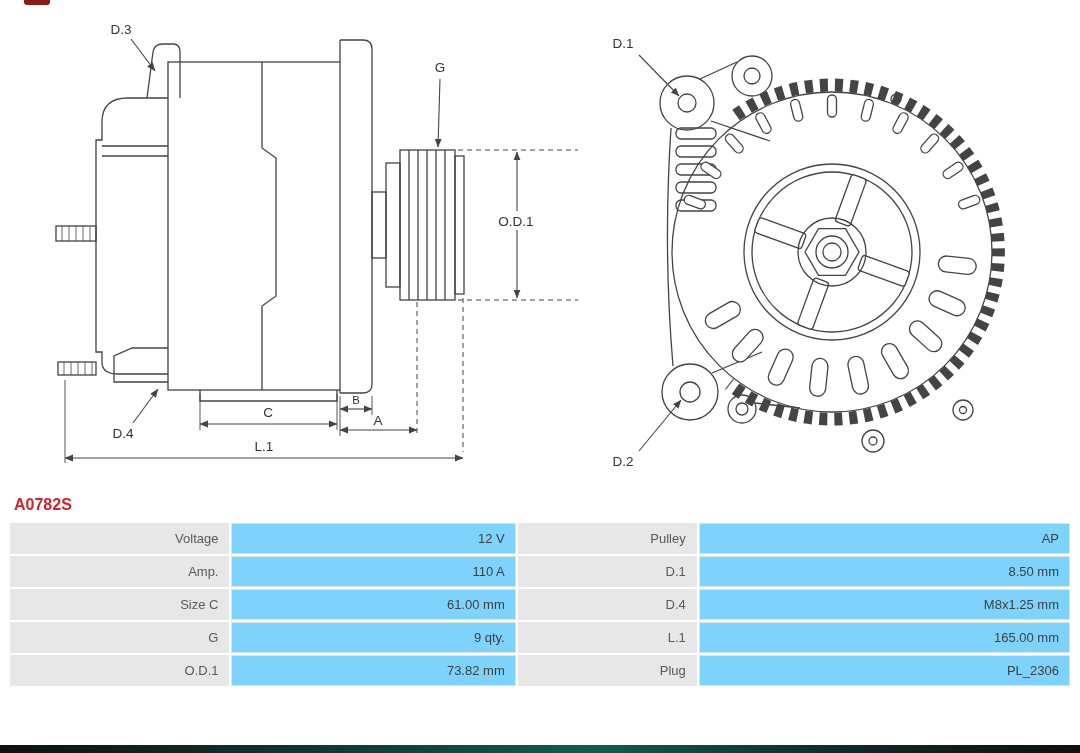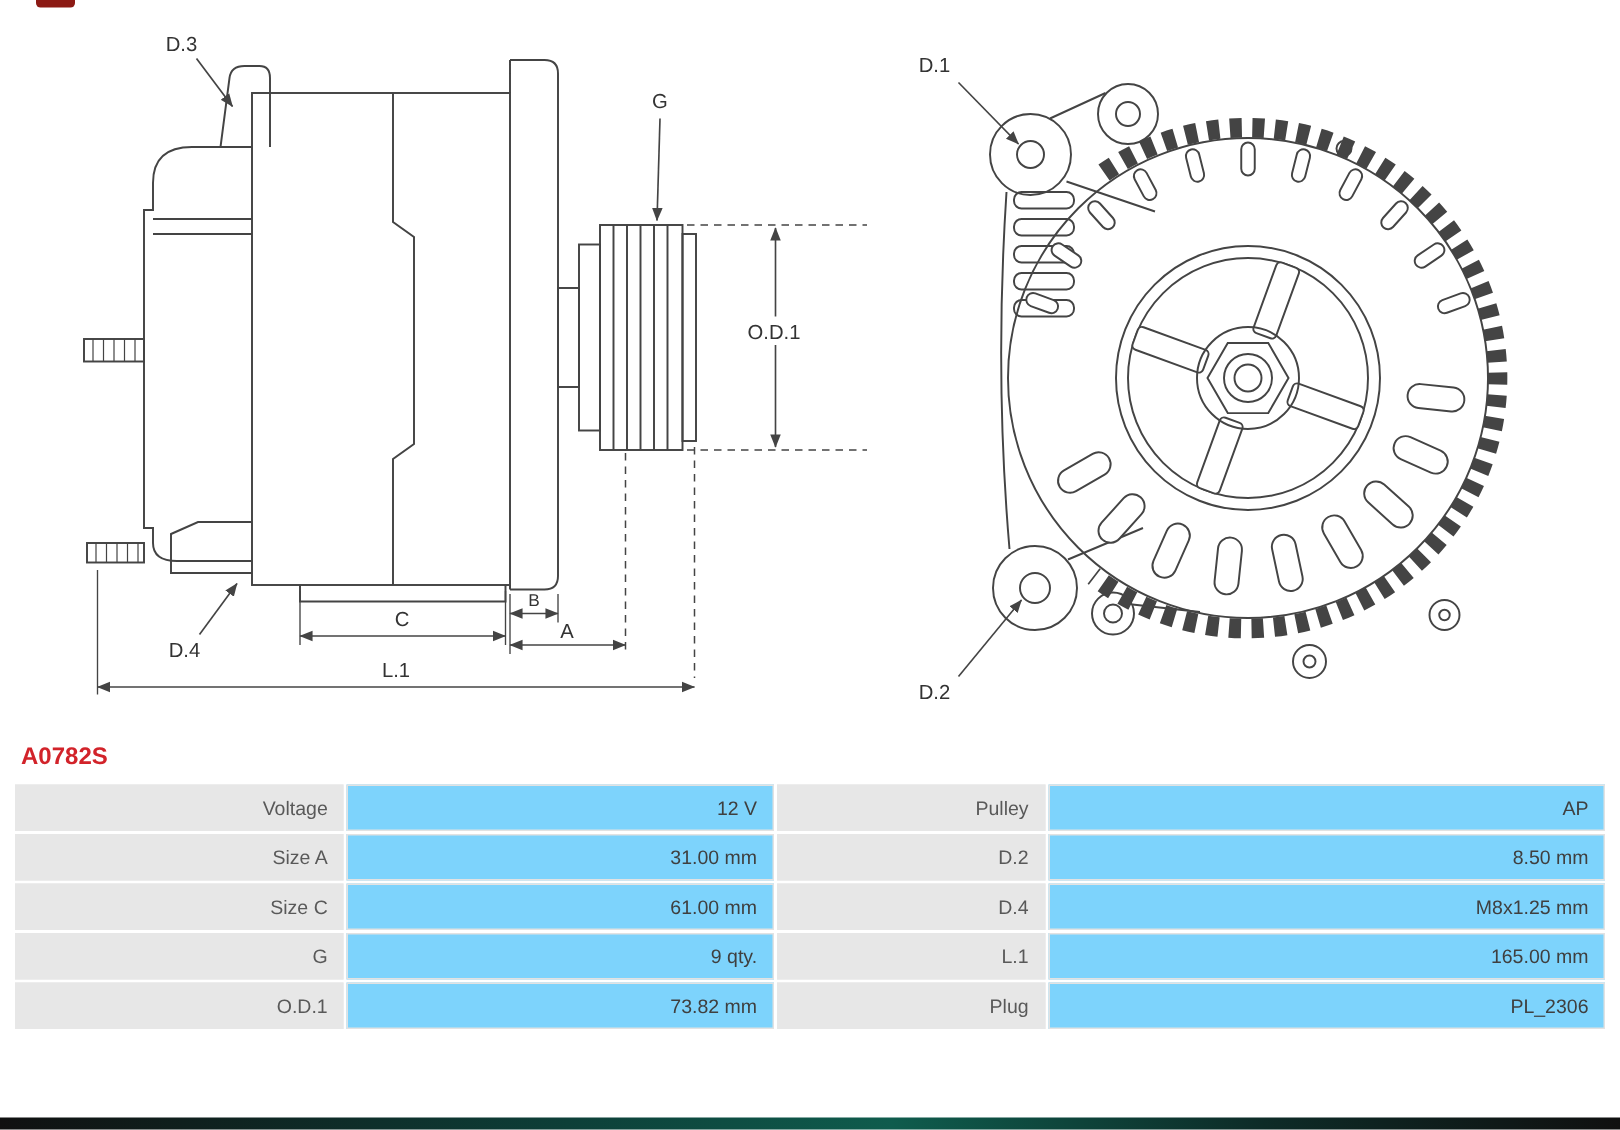--- a/index.html
+++ b/index.html
@@ -172,23 +172,23 @@
       <col style="width:367px">
   </colgroup>
   <tbody>
     <tr>
       <td class="lbl">Voltage</td>
       <td class="val">12 V</td>
       <td class="lbl">Pulley</td>
       <td class="val">AP</td>
     </tr>
     <tr>
-      <td class="lbl">Size A</td>
-      <td class="val">31.00 mm</td>
-      <td class="lbl">D.2</td>
+      <td class="lbl">Amp.</td>
+      <td class="val">110 A</td>
+      <td class="lbl">D.1</td>
       <td class="val">8.50 mm</td>
     </tr>
     <tr>
       <td class="lbl">Size C</td>
       <td class="val">61.00 mm</td>
       <td class="lbl">D.4</td>
       <td class="val">M8x1.25 mm</td>
     </tr>
     <tr>
       <td class="lbl">G</td>

